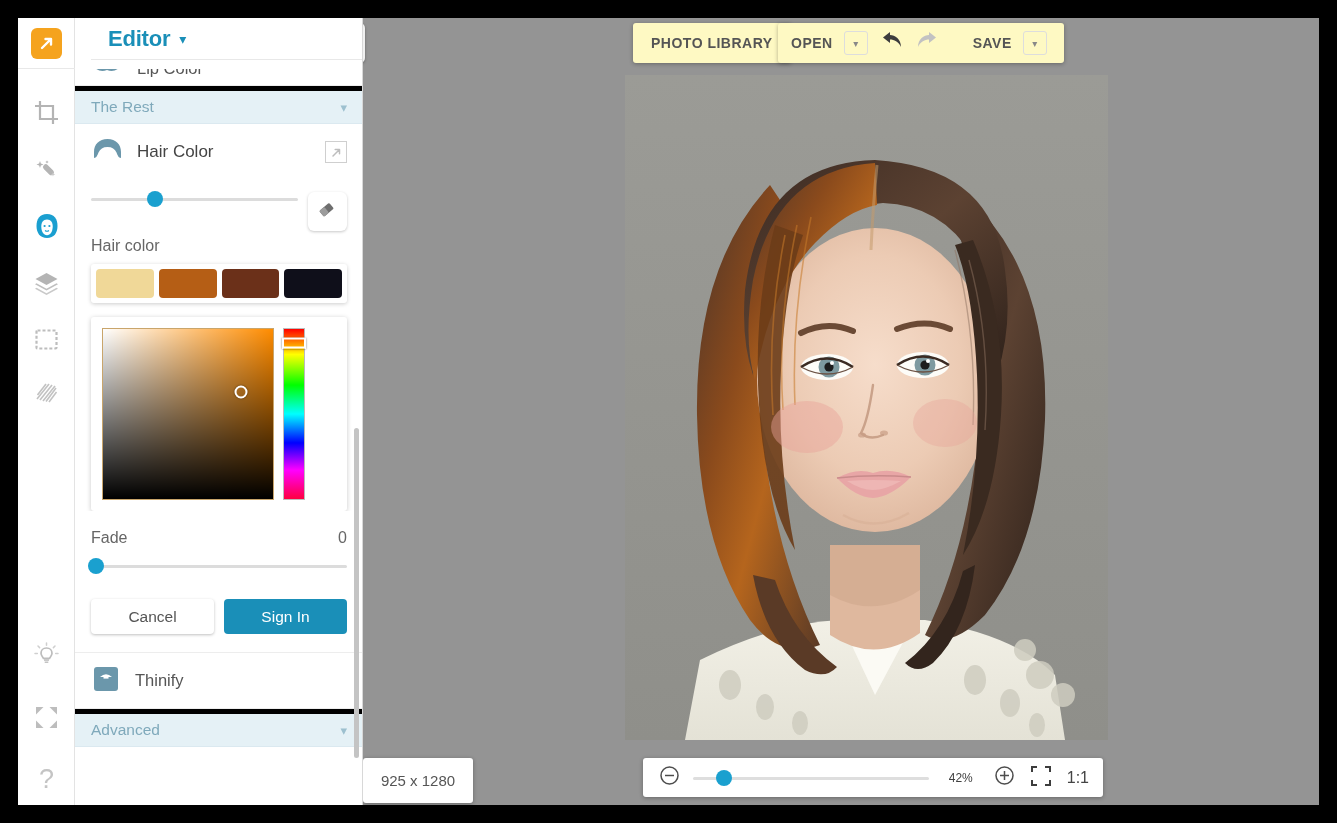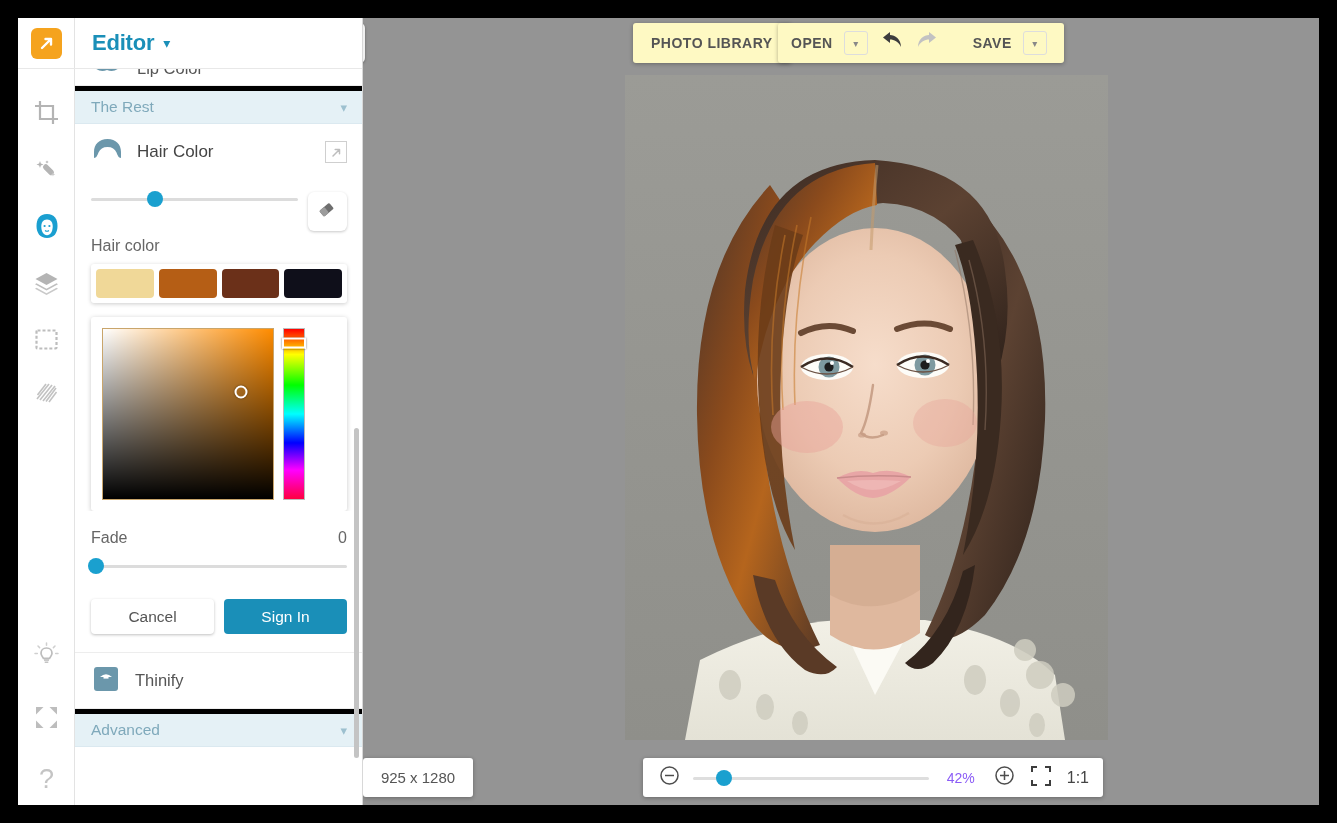--- a/index.html
+++ b/index.html
@@ -47,22 +47,22 @@
   
   #panel {
     position: absolute; left: 57px; top: 0;
     width: 288px; height: 787px;
     background: #ffffff;
     border-right: 1px solid #d8d8d8;
     z-index: 15;
     overflow: hidden;
   }
   #panel-header {
-    position: absolute; left: 0; top: 0;
-    width: 288px; height: 51px;
+    position: absolute; left: 16px; top: 0;
+    width: 288px; height: 42px;
     background: #fff;
     border-bottom: 1px solid #e8e8e8;
     display: flex; align-items: center;
     padding-left: 17px;
     gap: 9px;
   }
   #panel-title {
     color: #1a8fb8; font-size: 22px; font-weight: bold;
     letter-spacing: -0.2px;
   }
@@ -257,21 +257,21 @@
     left: 607px; top: 57px;
     width: 483px; height: 665px;
     overflow: hidden;
     background: #9a9a96;
   }
   #photo svg { display: block; }
 
   
   #dim-box {
     position: absolute; left: 345px; top: 740px;
-    width: 110px; height: 39px;
+    width: 110px; height: 45px;
     background: #fff; border-radius: 3px;
     box-shadow: 0 1px 4px rgba(0,0,0,.3);
     display: flex; align-items: center; justify-content: center;
     font-size: 15px; color: #555; z-index: 12;
   }
   #zoom-bar {
     position: absolute; left: 625px; top: 740px;
     width: 460px; height: 39px;
     background: #fff; border-radius: 3px;
     box-shadow: 0 1px 4px rgba(0,0,0,.3);
@@ -284,21 +284,21 @@
   #zoom-slider { position: relative; flex: 1; height: 20px; cursor: pointer; }
   #zoom-slider .track {
     position: absolute; left: 0; right: 0; top: 9px;
     height: 3px; background: #dedede; border-radius: 2px;
   }
   #zoom-slider .knob {
     position: absolute; top: 2px;
     width: 16px; height: 16px; border-radius: 50%;
     background: #1aa0cf;
   }
-  #zoom-pct { font-size: 14px; color: #8b5cf6; min-width: 40px;
+  #zoom-pct { font-size: 12px; color: #404040; min-width: 40px;
     text-align: center; }
   #ratio-btn { font-size: 16px; color: #444; cursor: pointer;
     padding-left: 2px; }
 </style>
 </head>
 <body>
 
 <div id="app">
 
   <div id="rail">

